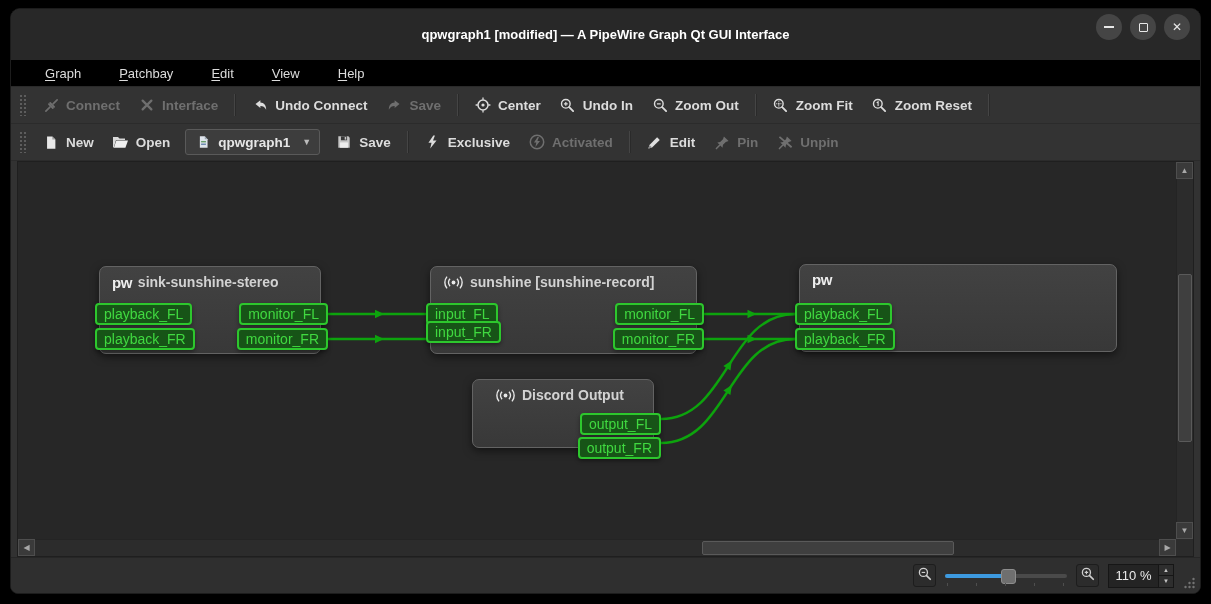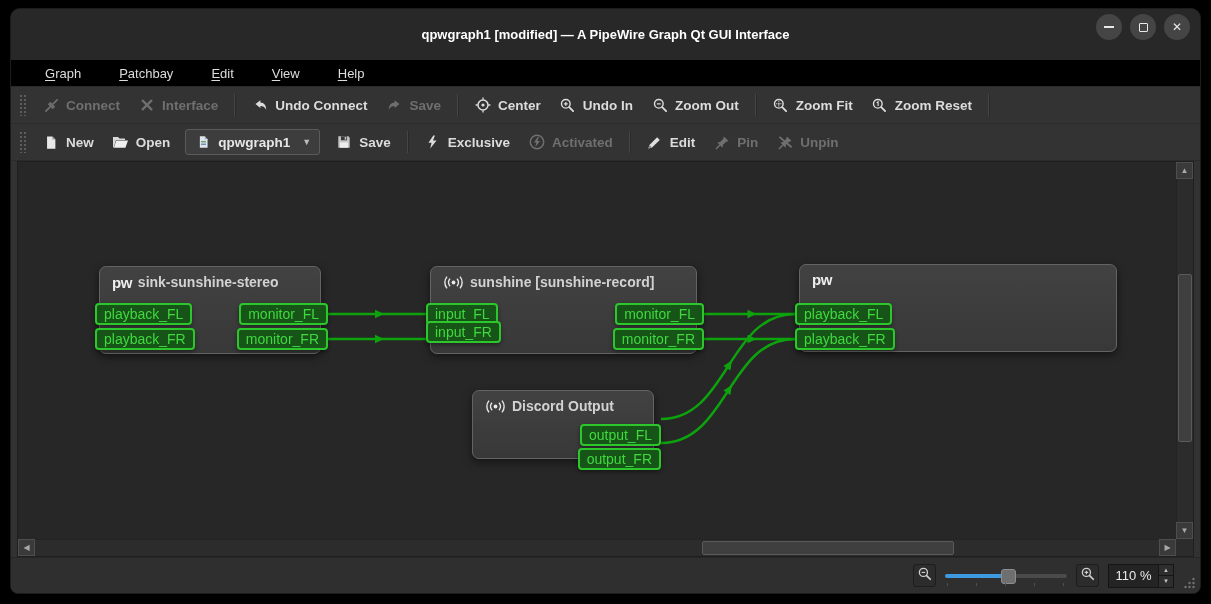--- a/index.html
+++ b/index.html
@@ -375,21 +375,21 @@
         </div>
         <div class="node" style="left: 781px; top: 102px; width: 318px; height: 88px;">
           <div class="node-header">
             <span class="node-icon">
               <span class="pw-glyph">pw</span>
             </span>
           </div>
           <div class="port left" style="top: 38px;">playback_FL</div>
           <div class="port left" style="top: 63px;">playback_FR</div>
         </div>
-        <div class="node" style="left: 454px; top: 228px; width: 182px; height: 69px;">
+        <div class="node" style="left: 454px; top: 217px; width: 182px; height: 69px; padding-left: 10px;">
           <div class="node-header">
             <span class="node-icon">
               <svg width="21" height="15" viewBox="0 0 21 15">
                 <circle cx="10.5" cy="7.5" r="1.9" fill="#e8e8e8"></circle>
                 <path d="M7,3.8 A5.7,5.7 0 0 0 7,11.2 M4,1.6 A9.2,9.2 0 0 0 4,13.4" stroke="#e8e8e8" stroke-width="1.4" fill="none"></path>
                 <path d="M14,3.8 A5.7,5.7 0 0 1 14,11.2 M17,1.6 A9.2,9.2 0 0 1 17,13.4" stroke="#e8e8e8" stroke-width="1.4" fill="none"></path>
               </svg>
             </span>
             <span class="node-title">Discord Output</span>
           </div>

